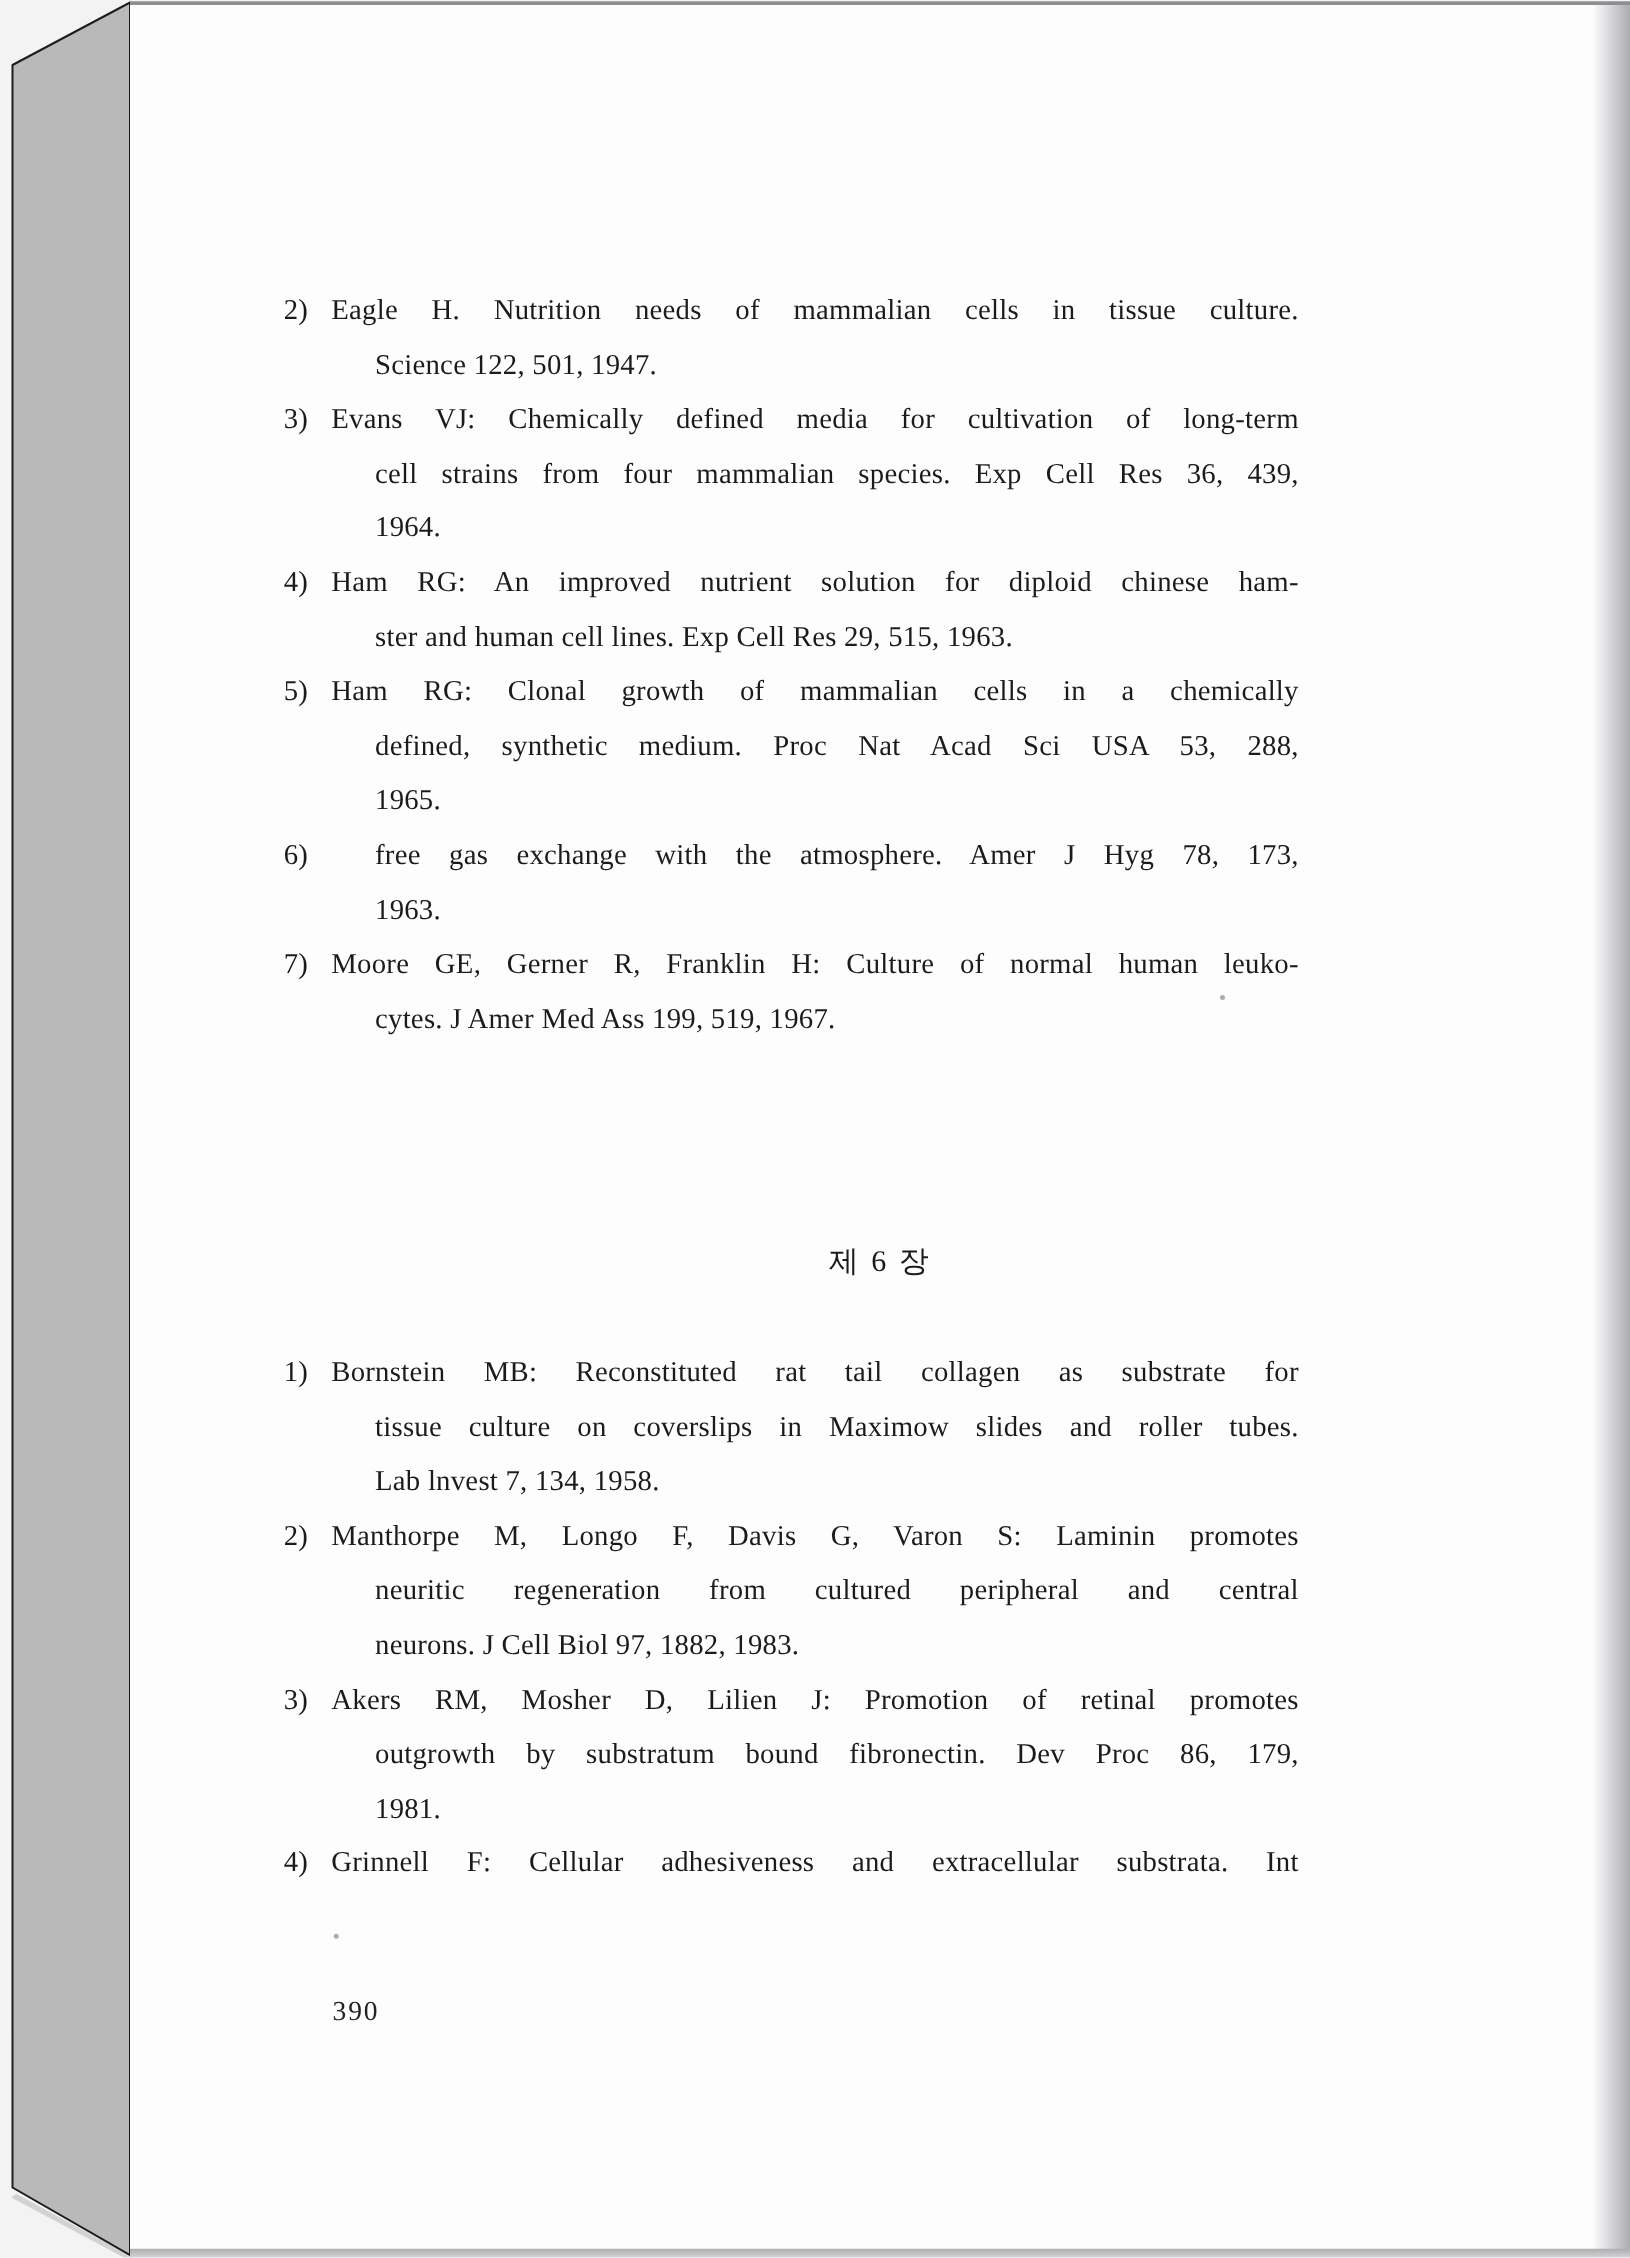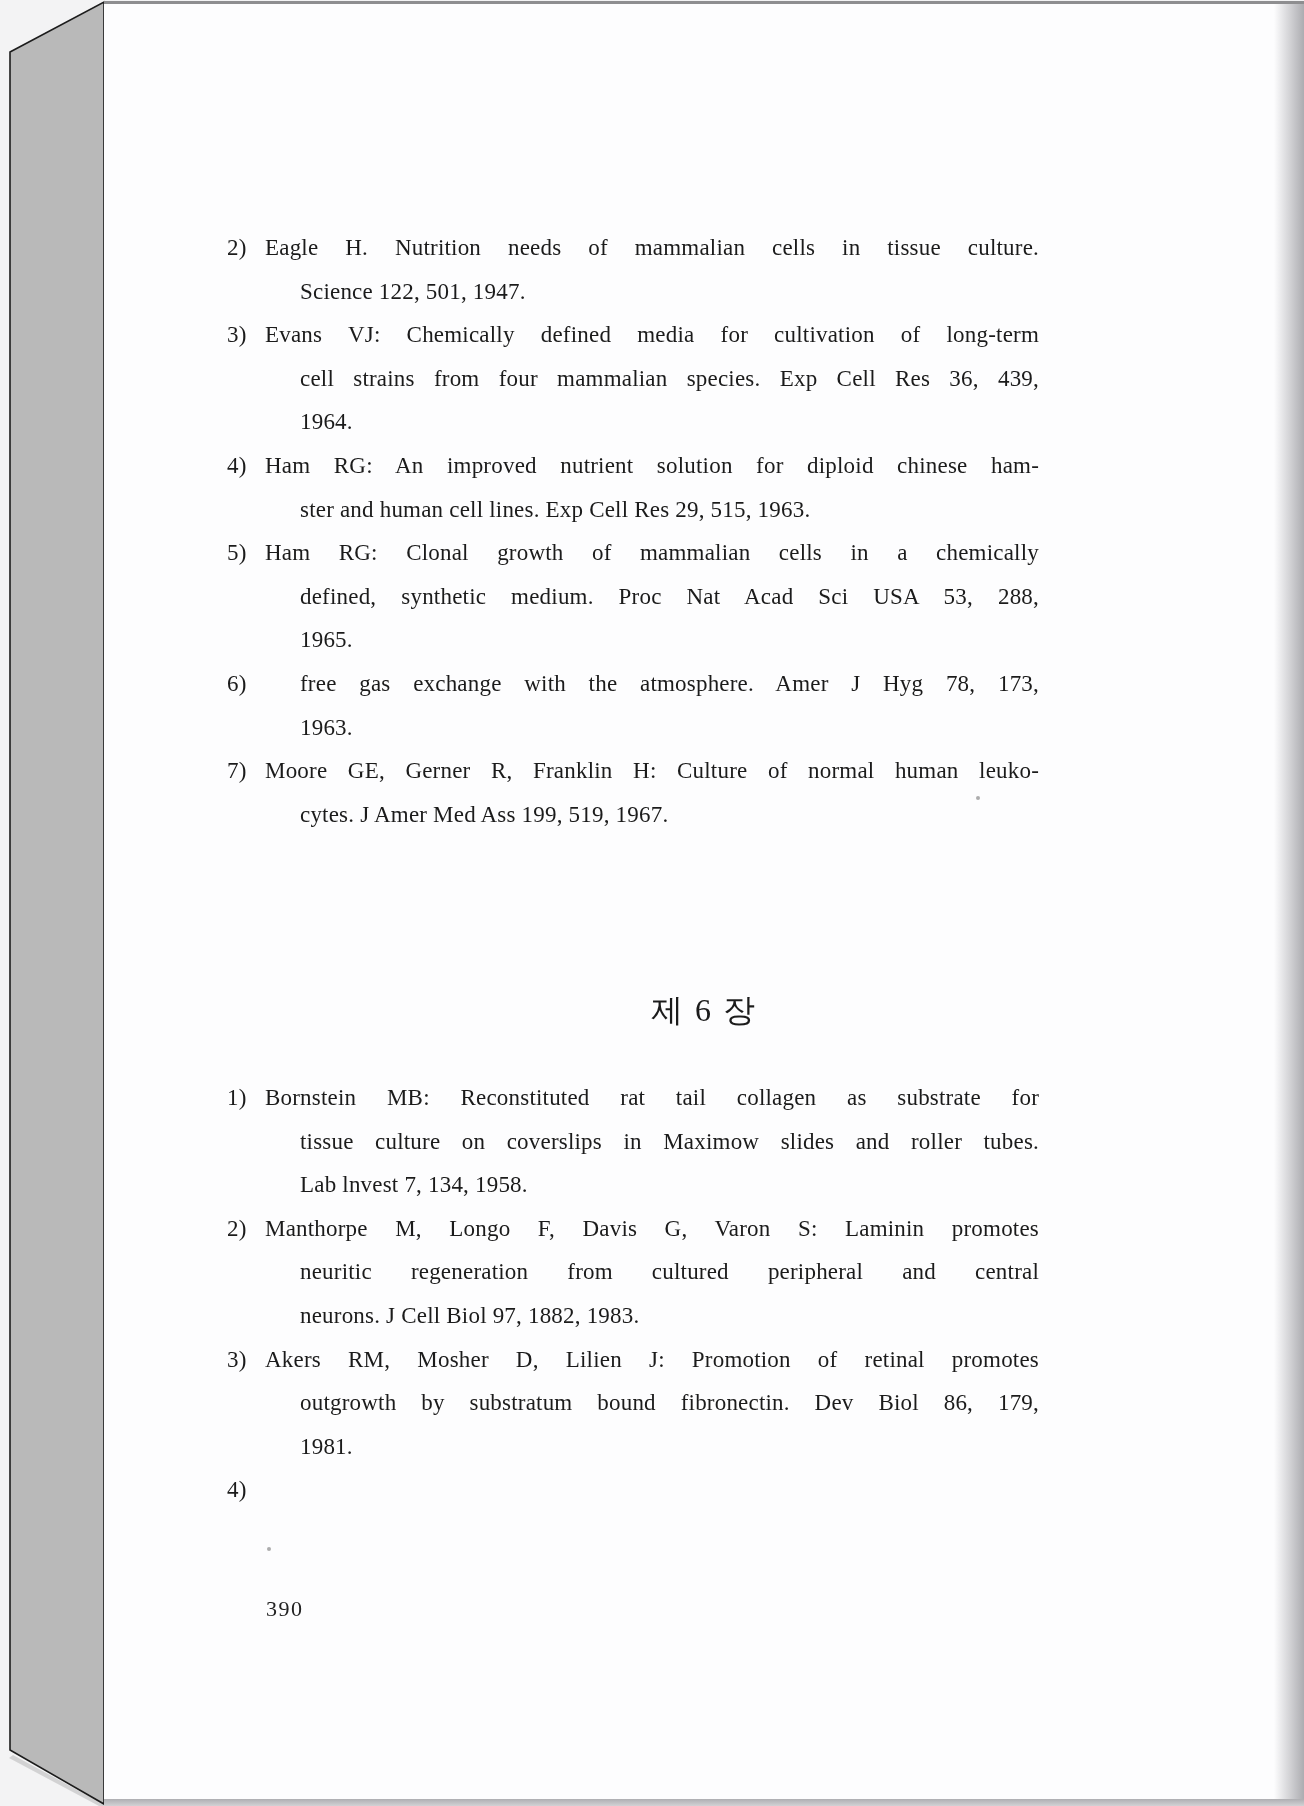--- a/index.html
+++ b/index.html
@@ -44,21 +44,21 @@
   .line { white-space: normal; }
   .line.first { position: relative; padding-left: 38px; }
   .line .num { position: absolute; left: 0; top: 0; }
   .line.cont { padding-left: 73px; }
   .line.flush { text-align: justify; text-align-last: justify; }
   .chapter-heading {
     position: absolute;
     top: 984px; left: 0;
     width: 1200px;
     text-align: center;
-    font-size: 32px;
+    font-size: 24px;
     line-height: 44px;
     color: #1b1b1b;
     letter-spacing: 2px;
   }
   .page-num {
     position: absolute;
     left: 162px; top: 1592px;
     font-size: 22px;
     font-weight: normal;
     color: #222;
@@ -120,25 +120,25 @@
         <div class="line cont flush"><span>tissue culture on coverslips in Maximow slides and roller tubes.</span></div>
         <div class="line cont"><span>Lab lnvest 7, 134, 1958.</span></div>
       </div>
       <div class="ref">
         <div class="line first flush"><span class="num">2)</span><span>Manthorpe M, Longo F, Davis G, Varon S: Laminin promotes</span></div>
         <div class="line cont flush"><span>neuritic regeneration from cultured peripheral and central</span></div>
         <div class="line cont"><span>neurons. J Cell Biol 97, 1882, 1983.</span></div>
       </div>
       <div class="ref">
         <div class="line first flush"><span class="num">3)</span><span>Akers RM, Mosher D, Lilien J: Promotion of retinal promotes</span></div>
-        <div class="line cont flush"><span>outgrowth by substratum bound fibronectin. Dev Biol 86, 179,</span></div>
+        <div class="line cont flush"><span>outgrowth by substratum bound fibronectin. Dev Proc 86, 179,</span></div>
         <div class="line cont"><span>1981.</span></div>
       </div>
       <div class="ref">
-        <div class="line first flush"><span class="num">4)</span></div>
+        <div class="line first flush"><span class="num">4)</span><span>Grinnell F: Cellular adhesiveness and extracellular substrata. Int</span></div>
       </div>
     </div>
 
   <div class="page-num">390</div>
 
   <div class="speck" style="left:872px; top:792px;"></div>
   <div class="speck" style="left:163px; top:1543px;"></div>
 
   <div class="right-shade"></div>
 </div>

